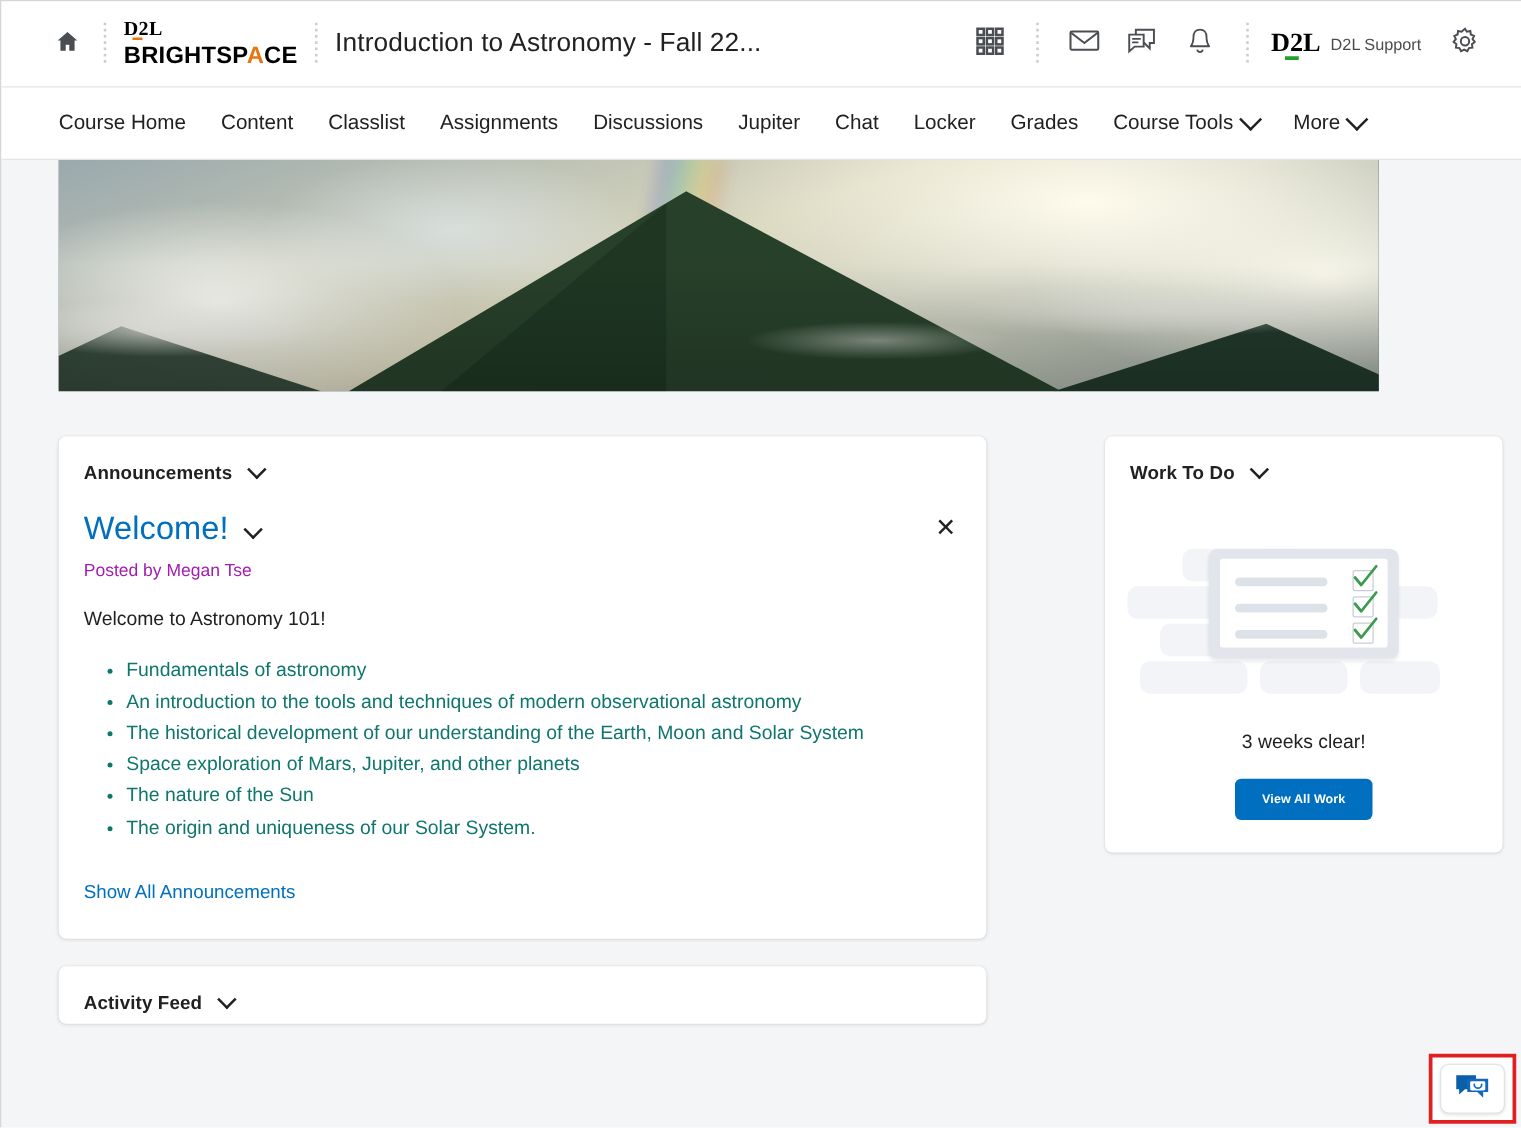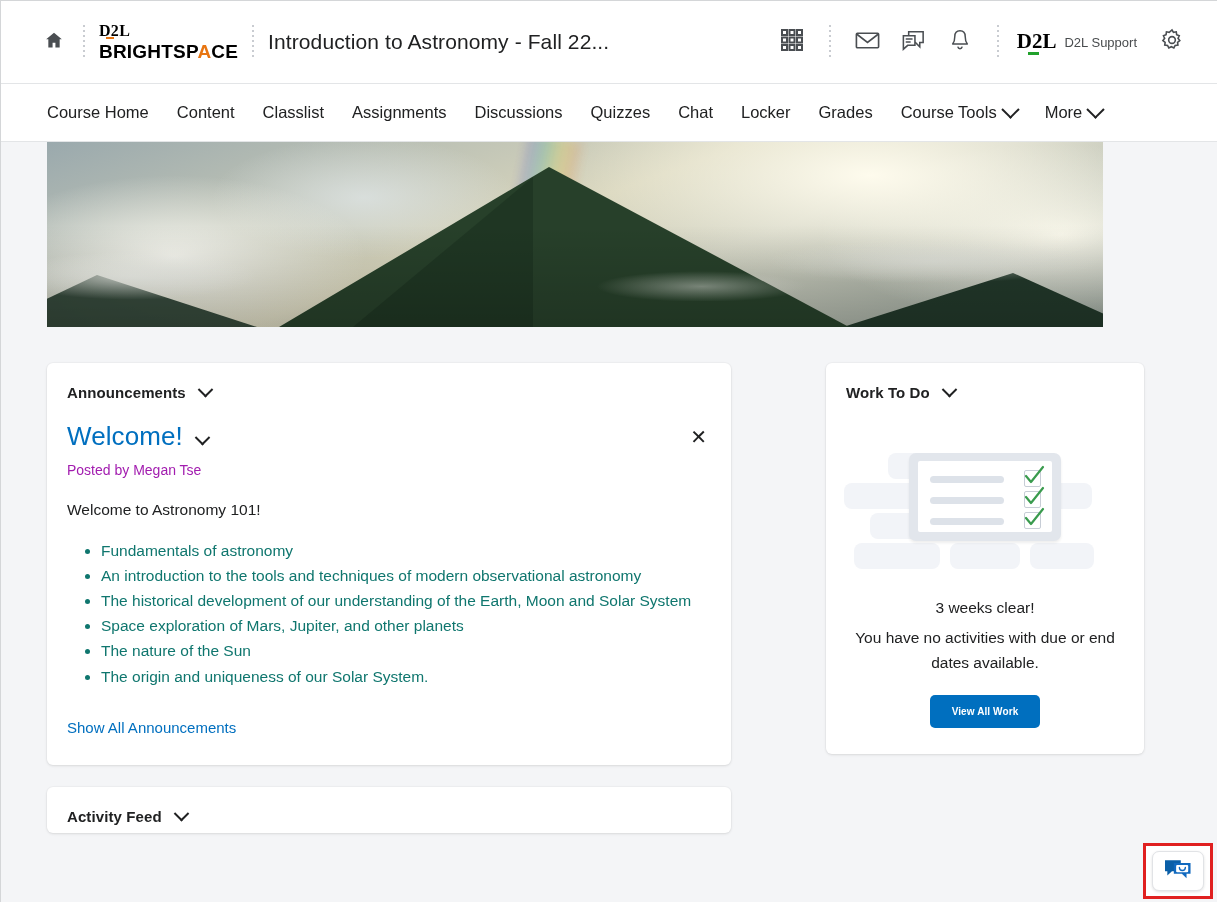--- a/index.html
+++ b/index.html
@@ -23,21 +23,21 @@
     box-sizing: border-box;
     border-left: 1px solid #d4d6d8;
     border-top: 1px solid #d4d6d8;
     background: #f4f5f7;
     overflow: hidden;
   }
 
   
   .topbar {
     position: relative;
-    height: 83px;
+    height: 69px;
     background: #ffffff;
     border-bottom: 1px solid #e3e5e7;
     display: flex;
     align-items: center;
     box-sizing: border-box;
   }
   .home-btn {
     margin-left: 38px;
     width: 30px; height: 30px;
     display: flex; align-items: center; justify-content: center;
@@ -276,21 +276,21 @@
     white-space: nowrap;
   }
 
   
   .widgets {
     display: flex;
     gap: 54px;
     padding-top: 36px;
     align-items: flex-start;
   }
-  .col-left { width: 684px; flex: none; }
+  .col-left { width: 742px; flex: none; }
   .col-right { width: 318px; flex: none; margin-left: 41px; }
 
   .card {
     background: #ffffff;
     border-radius: 6px;
     box-shadow: 0 1px 3px rgba(0,0,0,0.10), 0 0 0 1px rgba(0,0,0,0.02);
   }
   .widget-head {
     display: flex;
     align-items: center;
@@ -597,21 +597,21 @@
     <div class="nav-item">
         <span>Classlist</span>
       </div>
     <div class="nav-item">
         <span>Assignments</span>
       </div>
     <div class="nav-item">
         <span>Discussions</span>
       </div>
     <div class="nav-item">
-        <span>Quizzes</span>
+        <span>Jupiter</span>
       </div>
     <div class="nav-item">
         <span>Chat</span>
       </div>
     <div class="nav-item">
         <span>Locker</span>
       </div>
     <div class="nav-item">
         <span>Grades</span>
       </div>
@@ -723,21 +723,20 @@
                   <div class="chk" style="top:51px;">
                     <svg width="24" height="24" viewBox="0 0 24 24">
                         <path d="M4 12 L9 18 L21 3" fill="none" stroke="#3a9b4e" stroke-width="2.2" stroke-linecap="round" stroke-linejoin="round"></path>
                       </svg>
                   </div>
                 </div>
               </div>
             </div>
 
             <div class="wtd-msg1">3 weeks clear!</div>
-            <div class="wtd-msg2">You have no activities with due or end dates available.</div>
             <button class="btn-primary">View All Work</button>
           </div>
         </div>
       </div>
 
     </div>
   </div>
 
   <div class="chat-highlight"></div>
   <div class="chat-btn">

